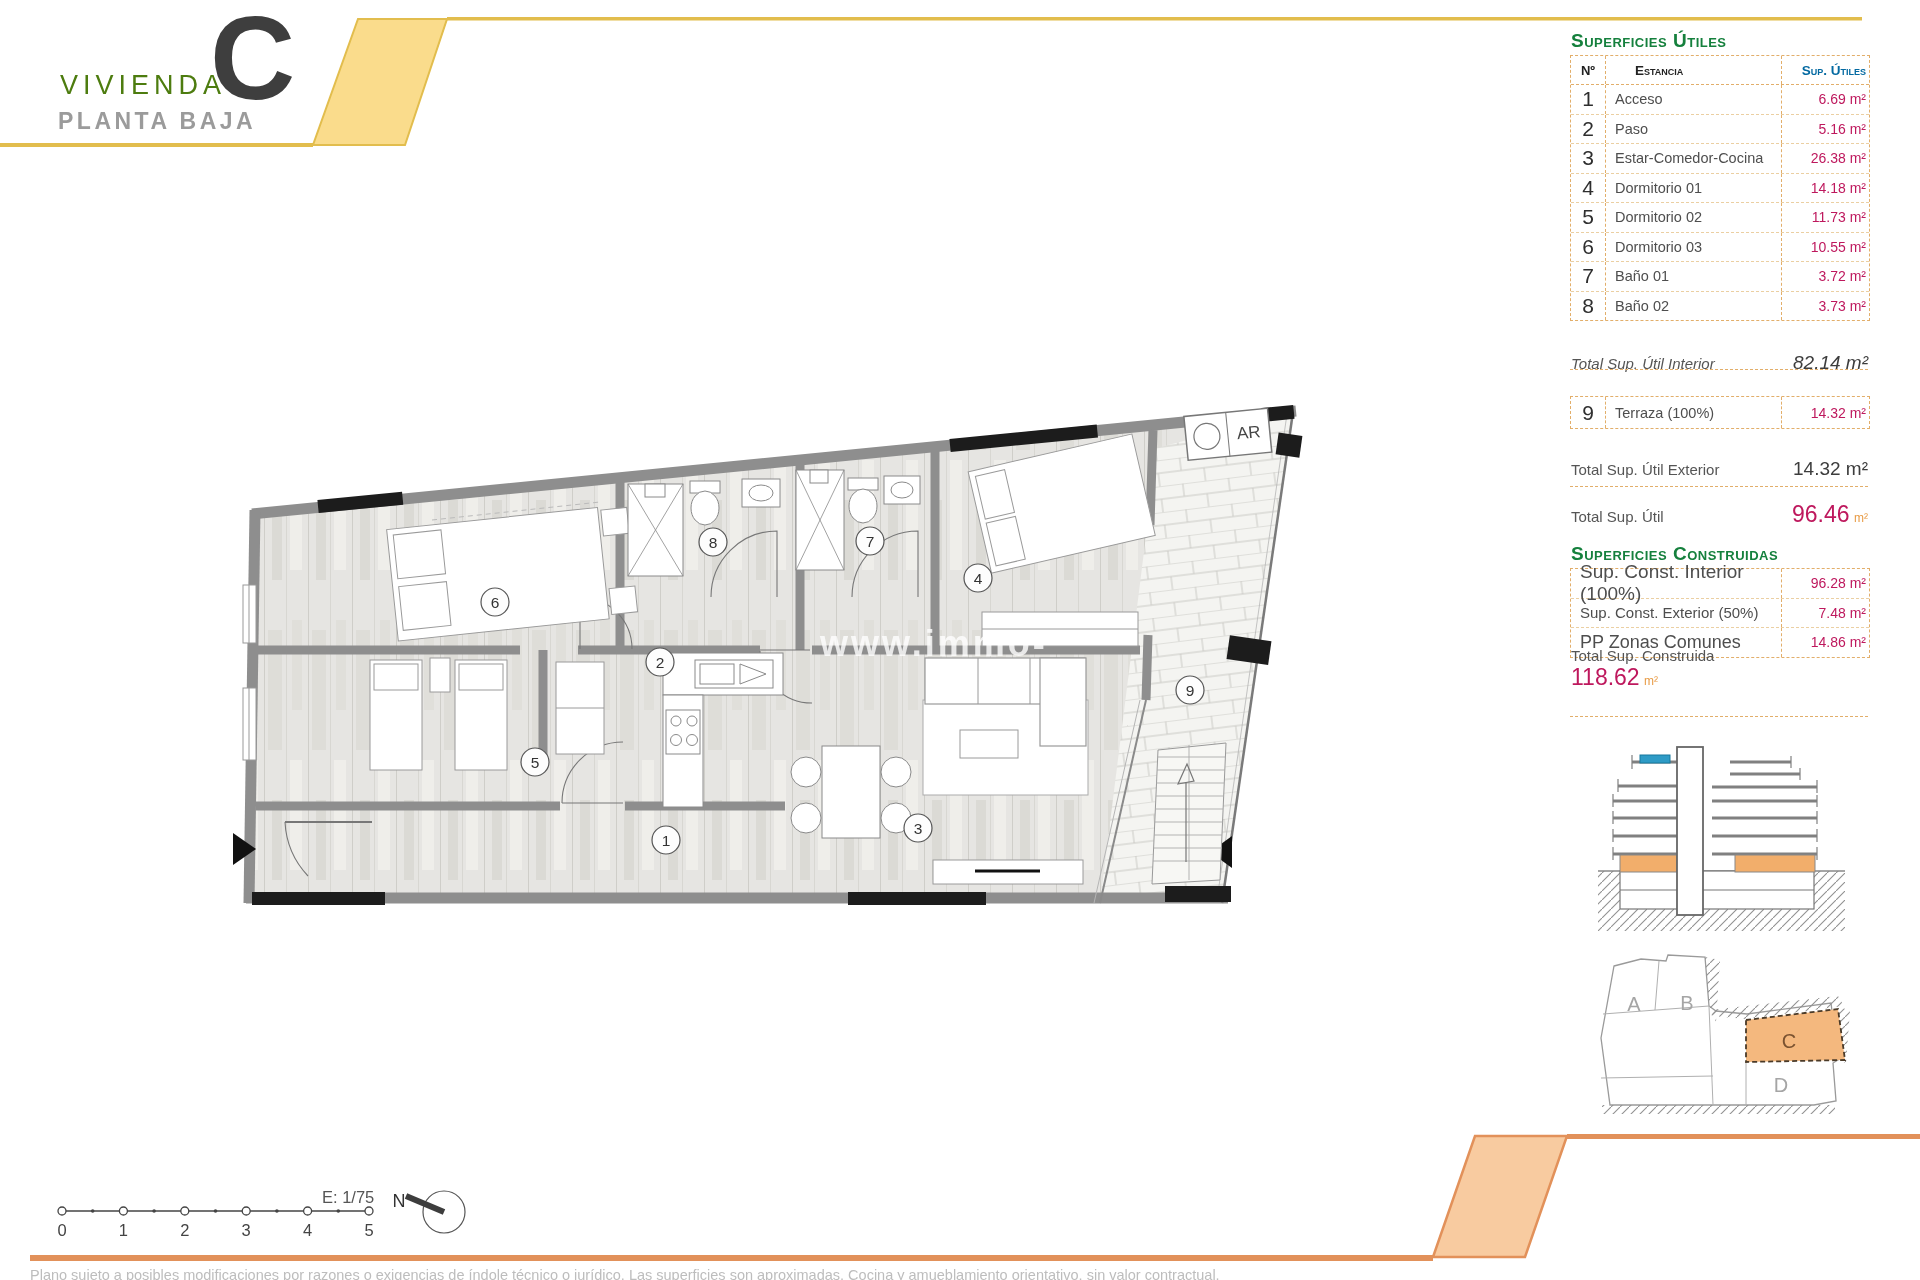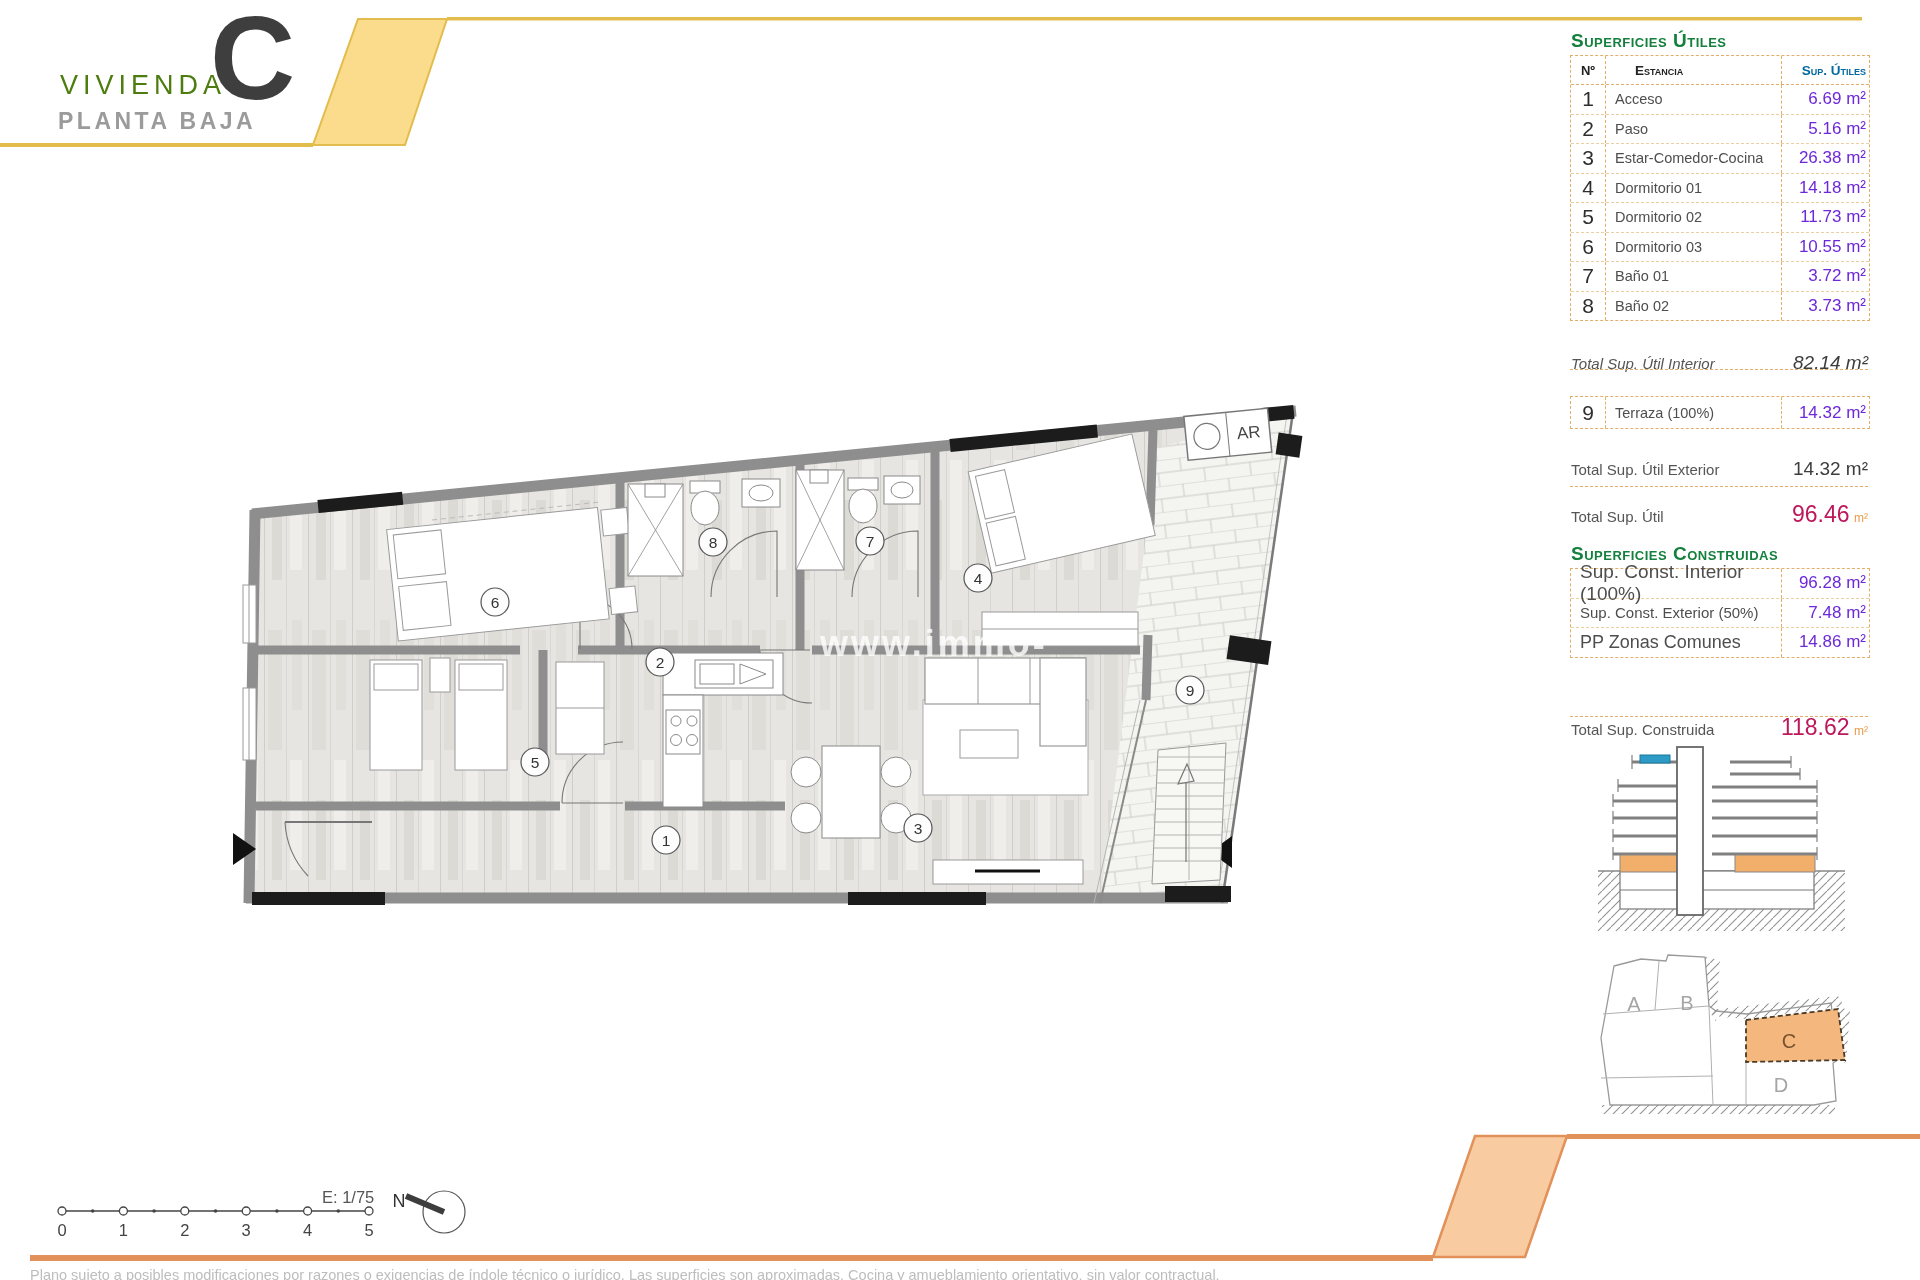--- a/index.html
+++ b/index.html
@@ -16,21 +16,21 @@
   .logo-letter{left:210px;top:10px;font-size:118px;font-weight:700;color:#3E3E3E;line-height:0.82;}
 
   
   .sec-title{font-size:19px;font-weight:700;color:#15803d;font-variant:small-caps;letter-spacing:0.5px;text-align:right;}
   .tbl{border:1.5px dashed #E2AE6A;background:#fff;}
   .t-row{display:flex;align-items:center;height:28.5px;border-bottom:1px dashed #EBCFA2;}
   .t-row:last-child{border-bottom:none;}
   .t-head{height:28px;border-bottom:1.5px dashed #E2AE6A;gap:20px;}
   .c-num{width:34px;text-align:center;font-size:21px;color:#2e2e2e;border-right:1px dashed #E2AE6A;align-self:stretch;display:flex;align-items:center;justify-content:center;}
   .c-name{flex:1;padding-left:9px;font-size:14.5px;color:#4e4e4e;}
-  .c-val{width:84px;text-align:right;font-size:17px;color:#6d28d9;border-left:1px dashed #E2AE6A;align-self:stretch;display:flex;align-items:center;justify-content:flex-end;padding-right:3px;}
+  .c-val{width:84px;text-align:right;font-size:14px;color:#be185d;border-left:1px dashed #E2AE6A;align-self:stretch;display:flex;align-items:center;justify-content:flex-end;padding-right:3px;}
   .t-head .c-num{font-size:13px;font-weight:700;font-variant:small-caps;color:#222;}
   .t-head .c-name{font-size:13.5px;font-weight:700;font-variant:small-caps;color:#222;}
   .t-head .c-val{font-size:13.5px;font-weight:700;font-variant:small-caps;color:#0369a1;}
   .tot-row{display:flex;justify-content:space-between;align-items:baseline;}
   .tot-label{font-size:15px;color:#555;}
   .tot-val{font-size:19px;color:#3d3d3d;}
   .hr-dash{border-top:1.5px dashed #E2AE6A;height:0;}
   .big-orange{font-size:23px;color:#be185d;}
   .unit-orange{font-size:12px;color:#E89B45;}
 
@@ -445,19 +445,19 @@
   <div class="t-row">
     <div class="c-name" style="font-size:15px;">Sup. Const. Exterior (50%)</div>
     <div class="c-val">7.48 m²</div>
   </div>
   <div class="t-row">
     <div class="c-name" style="font-size:18px;">PP Zonas Comunes</div>
     <div class="c-val">14.86 m²</div>
   </div>
 </div>
 
-<div class="abs tot-row" style="left:1571px;top:714px;width:297px;">
+<div class="abs tot-row" style="left:1571px;top:647px;width:297px;flex-direction:column;">
   <span class="tot-label">Total Sup. Construida</span>
   <span><span class="big-orange">118.62</span> <span class="unit-orange">m²</span></span>
 </div>
 <div class="abs hr-dash" style="left:1570px;top:716px;width:298px;"></div>
 
 <div class="abs disclaimer">Plano sujeto a posibles modificaciones por razones o exigencias de índole técnico o jurídico. Las superficies son aproximadas. Cocina y amueblamiento orientativo, sin valor contractual.</div>
 
 </body></html>

